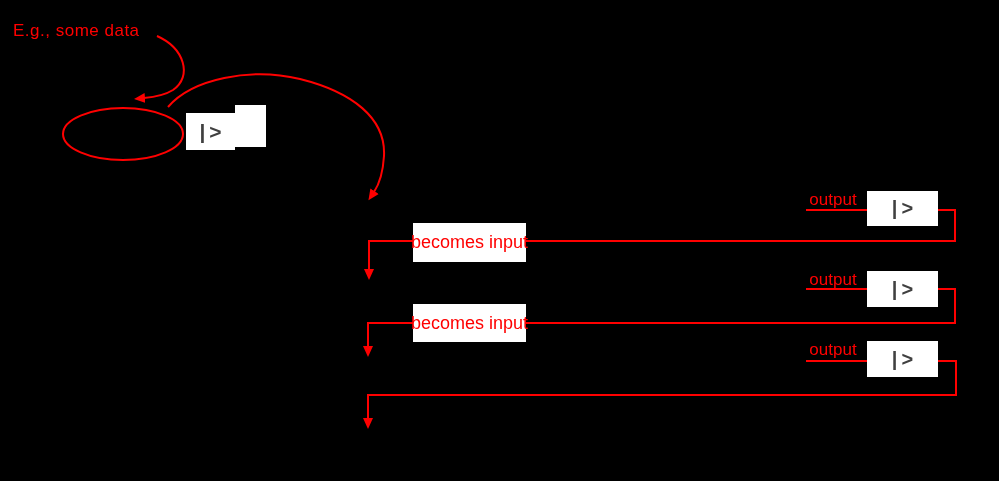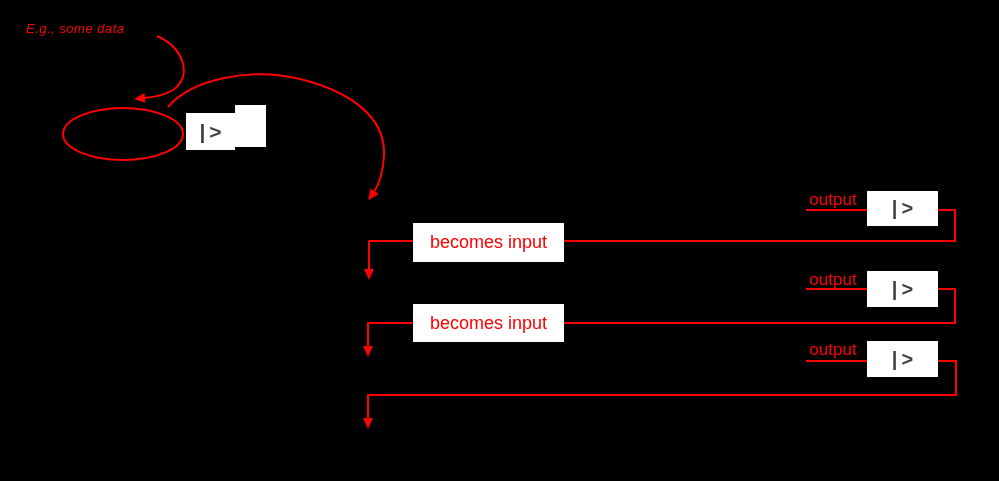--- a/index.html
+++ b/index.html
@@ -17,43 +17,42 @@
     z-index: 1;
   }
   .abs { position: absolute; z-index: 2; }
   .red-note {
     color: #ff0000;
     font-size: 17px;
     white-space: nowrap;
     line-height: 1.1;
   }
   .annotation {
-    left: 26px; top: 22px;
-    font-size: 13px;
+    left: 13px; top: 22px;
+    font-size: 17px;
     letter-spacing: 0.5px;
-    font-style: italic;
   }
   .white-box {
     background: #ffffff;
     display: flex;
     align-items: center;
     justify-content: center;
   }
   .pipe-glyph {
     color: #404040;
     font-weight: 700;
     letter-spacing: 4px;
     padding-left: 4px; 
   }
   .pipe-box-main { left: 186px; top: 113px; width: 49px; height: 37px; font-size: 21px; }
   .pipe-box-extra { left: 235px; top: 105px; width: 31px; height: 42px; }
   .output-label { width: 56px; text-align: center; }
   .out-box { width: 71px; height: 36px; font-size: 20px; }
   .input-label {
-    left: 413px; width: 151px; height: 39px;
+    left: 413px; width: 113px; height: 39px;
     background: #ffffff;
     color: #ff0000;
     font-size: 18px;
     display: flex; align-items: center; justify-content: center;
     white-space: nowrap;
   }
 </style>
 </head>
 <body>
 

